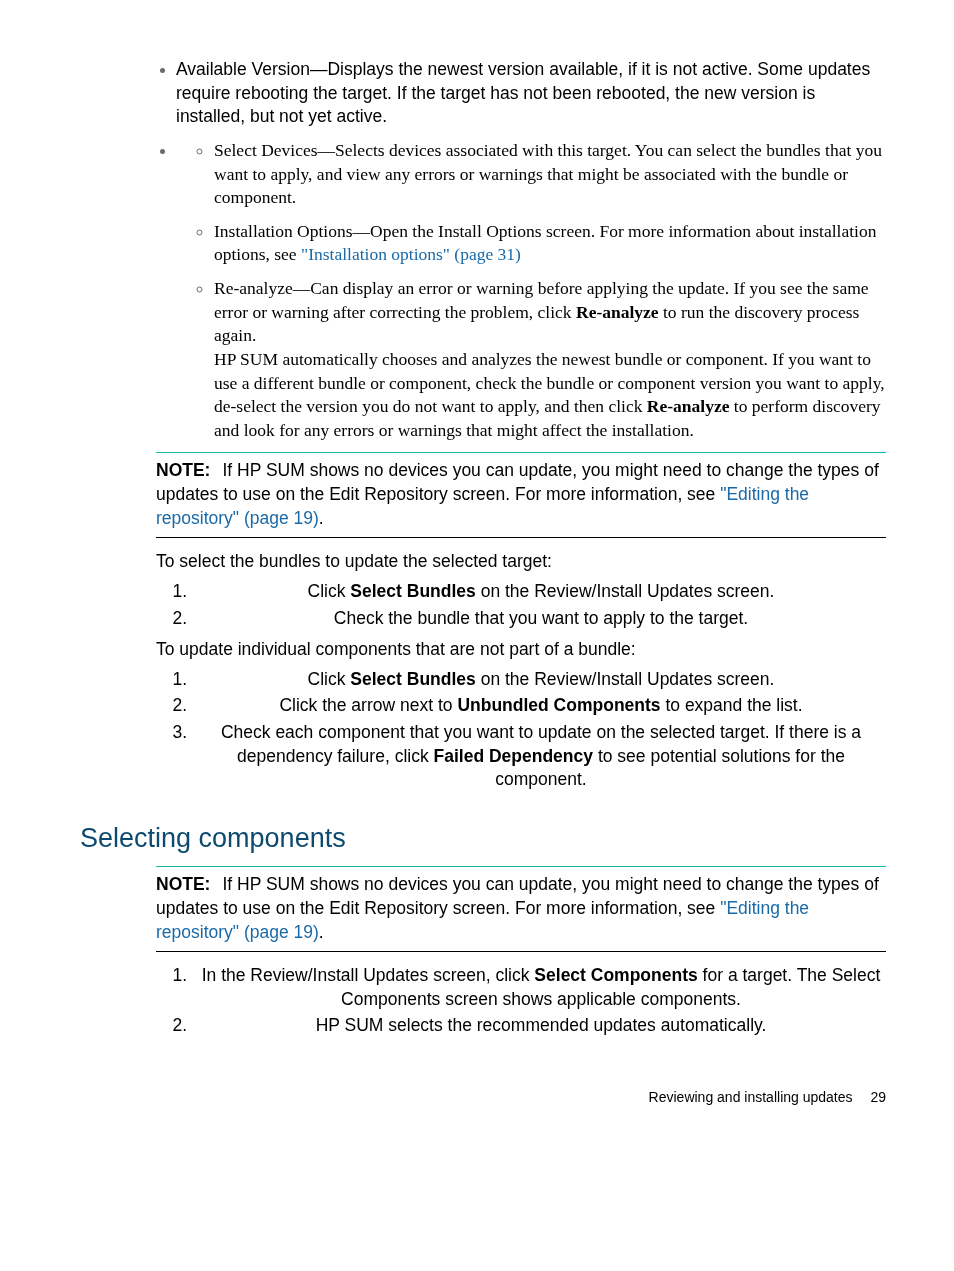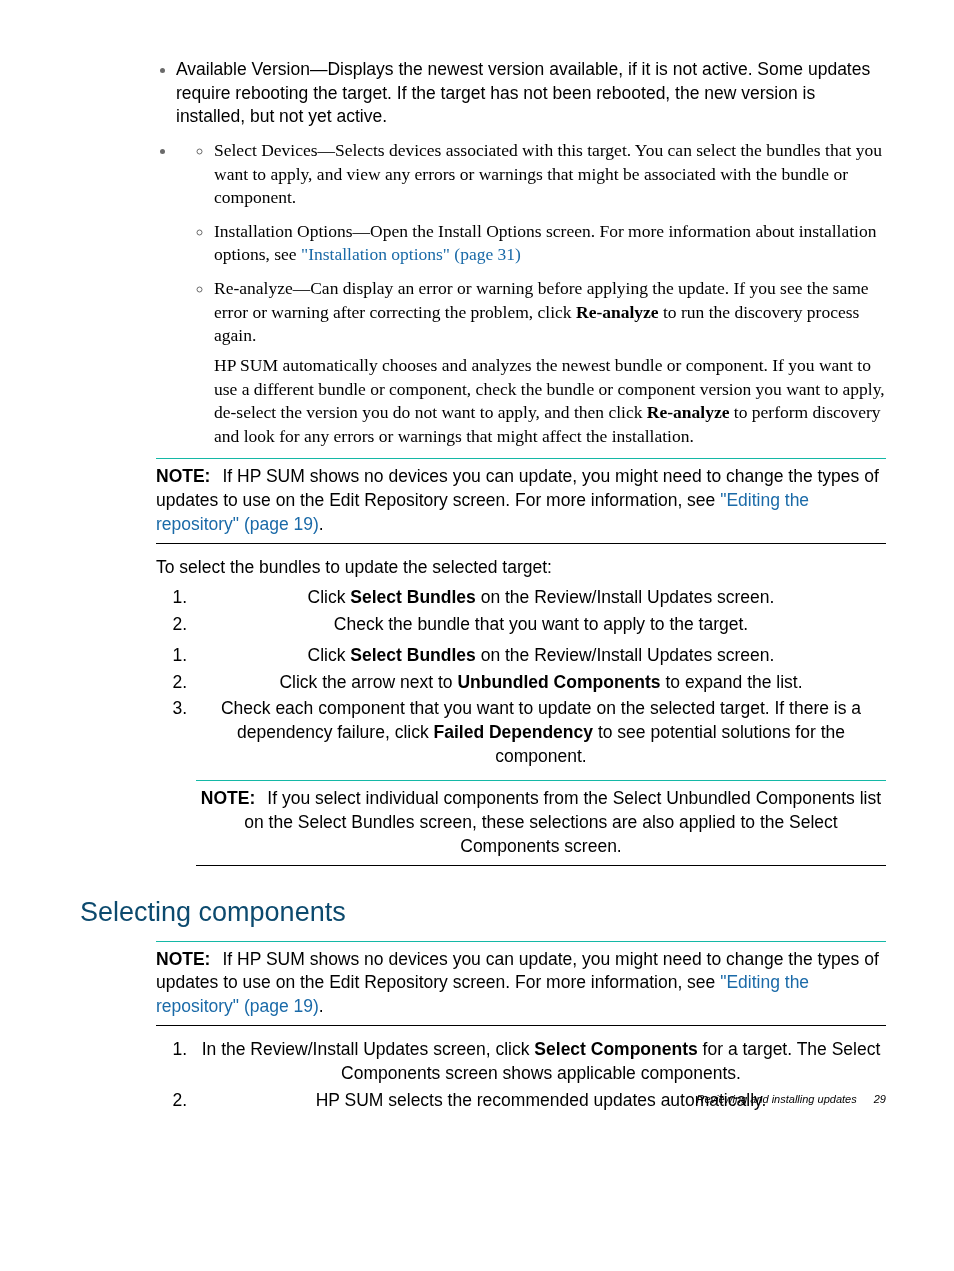--- a/index.html
+++ b/index.html
@@ -58,21 +58,21 @@
     text-align: center;
   }
   ol.num > li {
     padding-left: 4px;
     margin-bottom: 3px;
   }
   .para {
     margin: 0 0 6px 0;
   }
   .subpara {
-    margin-top: 6px;
+    margin-top: 0;
   }
   .notebox {
     border-top: 1px solid #14b8a6;
     border-bottom: 1px solid #000;
     padding: 6px 0 7px 0;
     margin: 10px 0 12px 0;
   }
   .note-label {
     font-weight: bold;
     margin-right: 12px;
@@ -87,23 +87,22 @@
     font-stretch: condensed;
     font-weight: 400;
     font-size: 27px;
     color: #0c4a6e;
     margin: 28px 0 8px -76px;
   }
   .footer {
     position: absolute;
     bottom: 38px;
     right: 68px;
-    font-size: 11px;
+    font-size: 14px;
     color: #000;
-    font-style: italic;
   }
   .footer .pg {
     margin-left: 14px;
   }
 </style>
 </head>
 <body>
 
 <div class="page">
   <div class="content">
@@ -138,33 +137,31 @@
 
     <ol class="num">
       <li>
         <span>Click </span><span class="bold">Select Bundles</span><span> on the Review/Install Updates screen.</span>
       </li>
       <li>
         <span>Check the bundle that you want to apply to the target.</span>
       </li>
     </ol>
 
+    <div class="para">To update individual components that are not part of a bundle:</div>
 
     <ol class="num">
       <li>
         <span>Click </span><span class="bold">Select Bundles</span><span> on the Review/Install Updates screen.</span>
       </li>
       <li>
         <span>Click the arrow next to </span><span class="bold">Unbundled Components</span><span> to expand the list.</span>
       </li>
       <li>
         <span>Check each component that you want to update on the selected target. If there is a dependency failure, click </span><span class="bold">Failed Dependency</span><span> to see potential solutions for the component.</span>
-        <div class="notebox" style="margin-top:12px;">
-          <span class="note-label">NOTE:</span><span>If you select individual components from the Select Unbundled Components list on the Select Bundles screen, these selections are also applied to the Select Components screen.</span>
-        </div>
       </li>
     </ol>
 
     <h2 class="section">Selecting components</h2>
 
 
     <div class="notebox">
       <span class="note-label">NOTE:</span><span>If HP SUM shows no devices you can update, you might need to change the types of updates to use on the Edit Repository screen. For more information, see </span><a class="link" href="#">"Editing the repository" (page 19)</a><span>.</span>
     </div>
 

